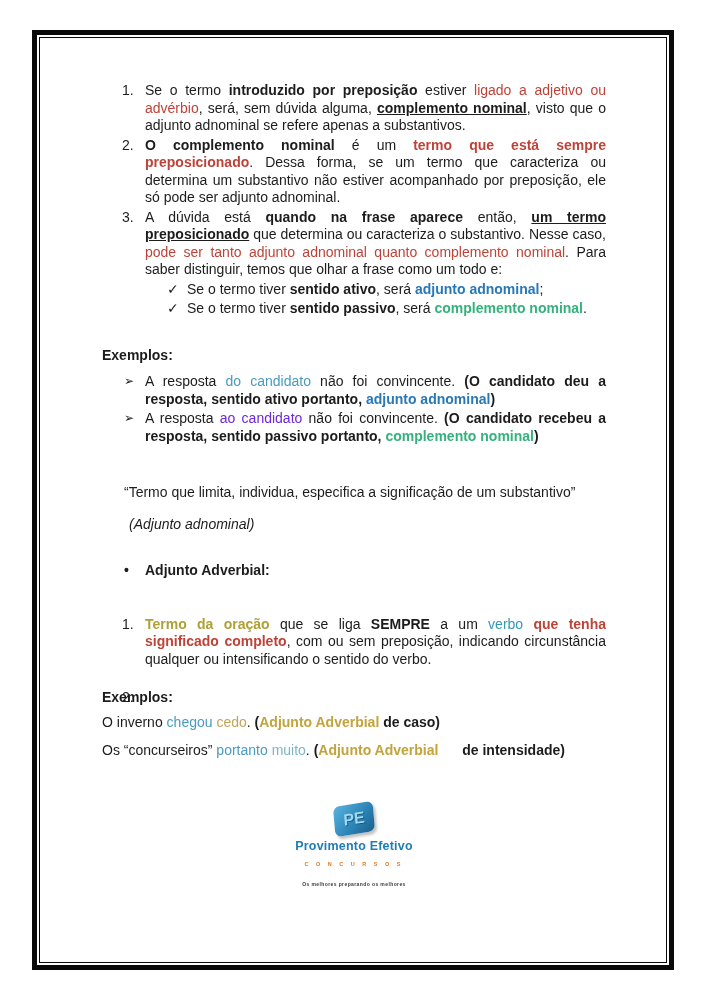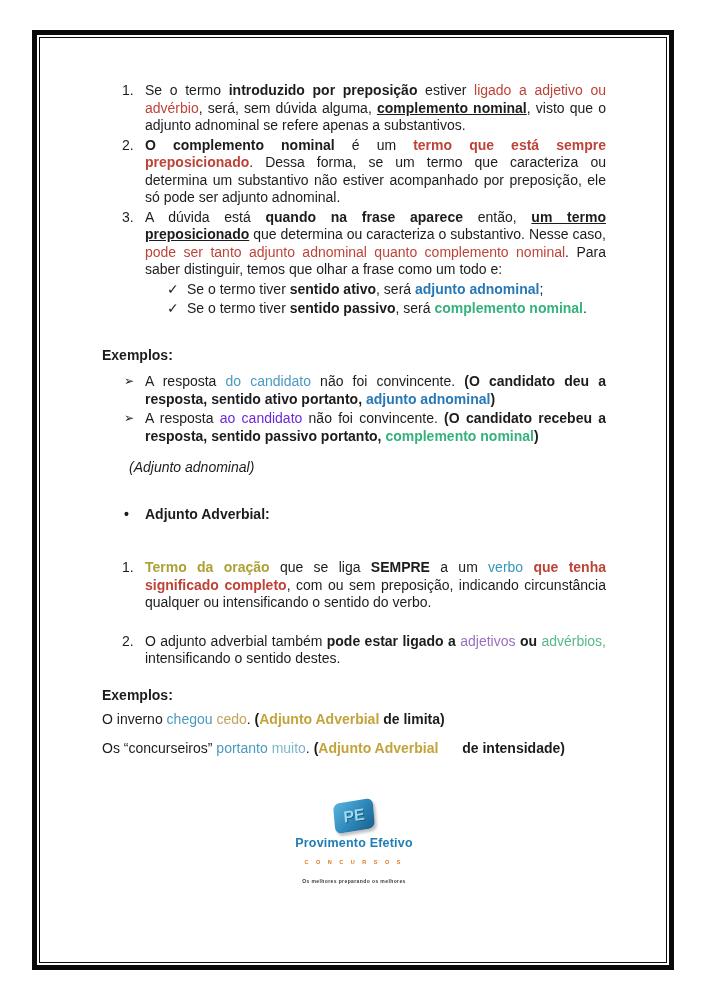--- a/index.html
+++ b/index.html
@@ -90,45 +90,45 @@
         <div class="arrow-item">
           <span class="marker">➢</span>
           <span><span>A resposta </span><span style="color: rgb(74, 154, 192);">do candidato</span><span> não foi convincente. </span><span style="font-weight: bold;">(O candidato deu a resposta, sentido ativo portanto, </span><span style="font-weight: bold; color: rgb(40, 120, 184);">adjunto adnominal</span><span style="font-weight: bold;">)</span></span>
         </div>
         <div class="arrow-item">
           <span class="marker">➢</span>
           <span><span>A resposta </span><span style="color: #6d28d9;">ao candidato</span><span> não foi convincente. </span><span style="font-weight: bold;">(O candidato recebeu a resposta, sentido passivo portanto, </span><span style="font-weight: bold; color: rgb(53, 178, 124);">complemento nominal</span><span style="font-weight: bold;">)</span></span>
         </div>
       </div>
 
+      <div class="quote">“Termo que limita, individua, especifica a significação de um substantivo”</div>
       <div class="adjunto-label">(Adjunto adnominal)</div>
 
       <div class="bullet-heading">
         <span class="marker">•</span>
         <span>Adjunto Adverbial:</span>
       </div>
 
       <div class="adv-list">
         <div class="nitem">
           <span class="marker">1.</span>
           <span><span style="font-weight: bold; color: rgb(174, 161, 54);">Termo da oração</span><span> que se liga </span><span style="font-weight: bold;">SEMPRE</span><span> a um </span><span style="color: rgb(51, 152, 184);">verbo</span><span> </span><span style="font-weight: bold; color: rgb(189, 67, 56);">que tenha significado completo</span><span>, com ou sem preposição, indicando circunstância qualquer ou intensificando o sentido do verbo.</span></span>
         </div>
       </div>
 
 
       <div class="adv2-wrap">
         <div class="nitem">
           <span class="marker">2.</span>
-          <span><span>O adjunto adverbial também </span><span style="font-weight: bold;">pode estar ligado a </span><span style="color: rgb(154, 111, 192);">adjetivos</span><span> </span><span style="font-weight: bold;">ou </span><span style="color: rgb(85, 185, 138);">advérbios,</span><span> intensificando o sentido destes.</span></span>
         </div>
       </div>
 
       <div class="h-exemplos2">Exemplos:</div>
 
-      <div class="example-line1"><span>O inverno </span><span style="color: rgb(74, 154, 192);">chegou</span><span> </span><span style="color: rgb(194, 164, 92);">cedo</span><span>. </span><span style="font-weight: bold;">(</span><span style="font-weight: bold; color: rgb(195, 163, 59);">Adjunto Adverbial</span><span style="font-weight: bold;"> de limita)</span></div>
+      <div class="example-line1"><span>O inverno </span><span style="color: rgb(74, 154, 192);">chegou</span><span> </span><span style="color: rgb(194, 164, 92);">cedo</span><span>. </span><span style="font-weight: bold;">(</span><span style="font-weight: bold; color: rgb(195, 163, 59);">Adjunto Adverbial</span><span style="font-weight: bold;"> de caso)</span></div>
       <div class="example-line2"><span>Os “concurseiros” </span><span style="color: rgb(74, 154, 192);">portanto</span><span> </span><span style="color: rgb(125, 182, 201);">muito</span><span>. </span><span style="font-weight: bold;">(</span><span style="font-weight: bold; color: rgb(195, 163, 59);">Adjunto Adverbial</span><span style="font-weight: bold; margin-left: 20px;"> de intensidade)</span></div>
 
       <div class="footer">
         <div class="logo-icon">
           <span>PE</span>
         </div>
         <div class="logo-name" style="color: rgb(31, 125, 181);">Provimento Efetivo</div>
         <div class="logo-sub" style="color: rgb(224, 120, 32);">C O N C U R S O S</div>
         <div class="logo-tagline">Os melhores preparando os melhores</div>
       </div>

